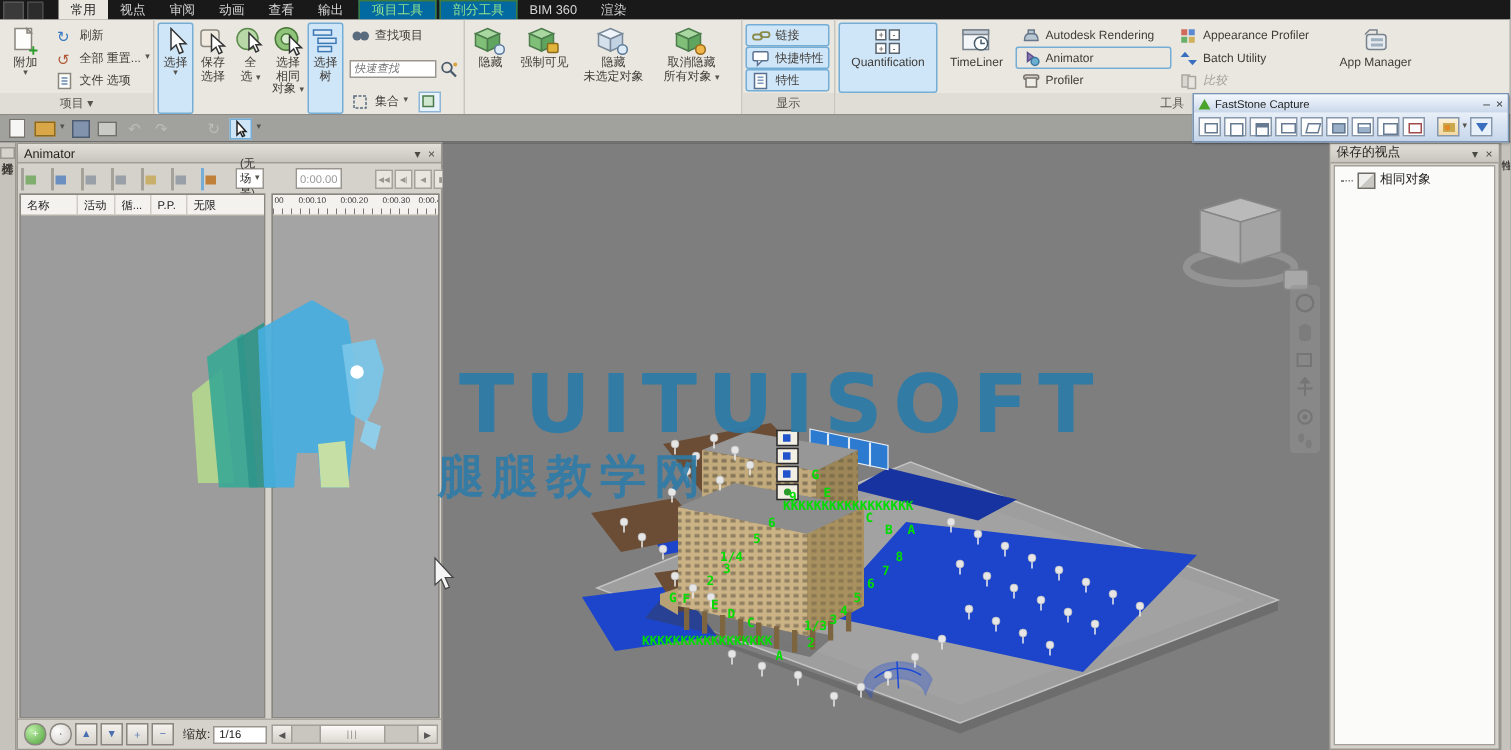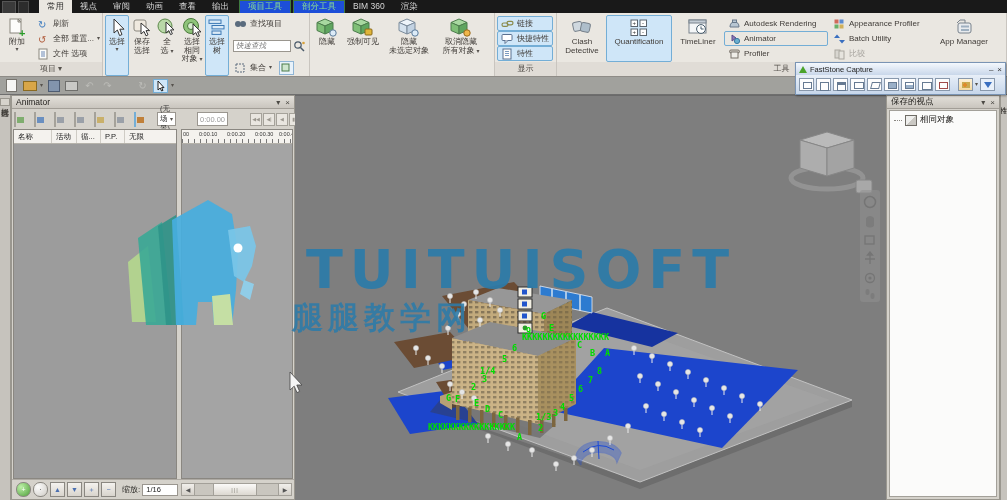--- a/index.html
+++ b/index.html
@@ -5,38 +5,38 @@
   html,body{margin:0;padding:0;}
   #app{position:relative;width:1007px;height:500px;overflow:hidden;background:#7e7e7e;
        font-family:"Liberation Sans",sans-serif;-webkit-font-smoothing:antialiased;cursor:default;}
   
   .tabbar{position:absolute;left:0;top:0;width:1007px;height:13px;background:#191919;
           display:flex;align-items:stretch;font-size:8.5px;color:#d6d6d6;}
   .appbtn{width:12px;height:11px;margin:1px 2px 0 2px;background:#3a3a3a;border:1px solid #555;}
   .appbtn2{width:9px;height:11px;margin:1px 10px 0 0;background:#2c2c2c;border:1px solid #4a4a4a;}
   .tab{padding:0 8px;line-height:13px;white-space:nowrap;}
   .tab.active{background:#eae7e1;color:#1e1e1e;}
-  .tab.ctx{color:#8fe08f;background:#1d4ed8;border:1px solid #3f7a3f;border-bottom:none;line-height:11px;margin-left:2px;}
+  .tab.ctx{color:#8fe08f;background:#0369a1;border:1px solid #3f7a3f;border-bottom:none;line-height:11px;margin-left:2px;}
   
   .ribbon{position:absolute;left:0;top:13px;width:1007px;height:64px;background:#eae7e1;
           display:flex;border-bottom:1px solid #8f8c87;box-sizing:border-box;}
   .rgroup{display:flex;flex-direction:column;border-right:1px solid #c9c5bf;box-sizing:border-box;}
   .rgc{flex:1;display:flex;align-items:stretch;padding:2px 2px 0 2px;gap:1px;}
   .rgl{height:14px;background:#e0dcd6;font-size:8px;color:#57534e;text-align:center;line-height:14px;white-space:nowrap;overflow:hidden;}
   .bigbtn{display:flex;flex-direction:column;align-items:center;font-size:8px;color:#3f3b37;
           padding-top:1px;border-radius:2px;border:1px solid transparent;box-sizing:border-box;text-align:center;line-height:8.5px;}
   .bigbtn.hl{background:#cfe6f8;border:1px solid #74aed6;}
   .ic{width:22px;height:21px;position:relative;flex:none;}
   .ic svg{position:absolute;left:0;top:0;}
   .smallcol{display:flex;flex-direction:column;justify-content:space-between;padding:1px 0;}
   .srow{height:15px;display:flex;align-items:center;gap:3px;font-size:8px;color:#3f3b37;
         padding:0 3px;border-radius:2px;border:1px solid transparent;white-space:nowrap;box-sizing:border-box;}
   .srow.hl{background:#cfe6f8;border:1px solid #74aed6;}
   .srow.hlb{border:1px solid #74aed6;}
-  .srow.dis{color:#a3a09b;}
+  .srow.dis{color:#a3a09b;font-style:italic;}
   .sic{width:13px;height:12px;position:relative;flex:none;}
   .sic svg{position:absolute;left:0;top:0;}
   .caret{font-size:6px;color:#56524d;line-height:5px;}
   .qfind{width:58px;height:12px;border:1px solid #9a968f;background:#fff;font-size:7.5px;
          font-style:italic;color:#8b877f;padding:0 2px;box-sizing:border-box;font-family:"Liberation Sans",sans-serif;}
   
   .quickbar{position:absolute;left:0;top:77px;width:1007px;height:18px;background:#a1a19d;
             border-bottom:1px solid #6e6e6e;display:flex;align-items:center;gap:3px;padding-left:4px;box-sizing:border-box;}
   .qbtn{width:15px;height:14px;display:flex;align-items:center;justify-content:center;font-size:10px;color:#4c4c4c;}
   .qbtn.dis{color:#bcbcb8;}
@@ -368,30 +368,20 @@
               </span>
             <span>特性</span>
           </div>
         </div>
       </div>
       <div class="rgl">显示</div>
     </div>
 
     <div class="rgroup" style="flex:1">
       <div class="rgc">
-        <div class="bigbtn" style="width:46px">
-          <span class="ic">
-            <svg width="22" height="21">
-                <rect x="2" y="5" width="9" height="9" rx="2" fill="#cfd8df" stroke="#78828c" transform="rotate(-12 6 9)"></rect>
-                <rect x="10" y="6" width="9" height="9" rx="2" fill="#aebecb" stroke="#78828c" transform="rotate(12 15 10)"></rect>
-              </svg>
-          </span>
-          <span>Clash</span>
-          <span>Detective</span>
-        </div>
         <div class="bigbtn hl" style="width:66px">
           <span class="ic">
             <svg width="22" height="21">
                 <g fill="#fff" stroke="#5a646e">
                   <rect x="3" y="3" width="6.5" height="6.5"></rect>
                   <rect x="12" y="3" width="6.5" height="6.5"></rect>
                   <rect x="3" y="12" width="6.5" height="6.5"></rect>
                   <rect x="12" y="12" width="6.5" height="6.5"></rect>
                 </g>
                 <text x="4.6" y="8.4" font-size="6" fill="#333">+</text>

